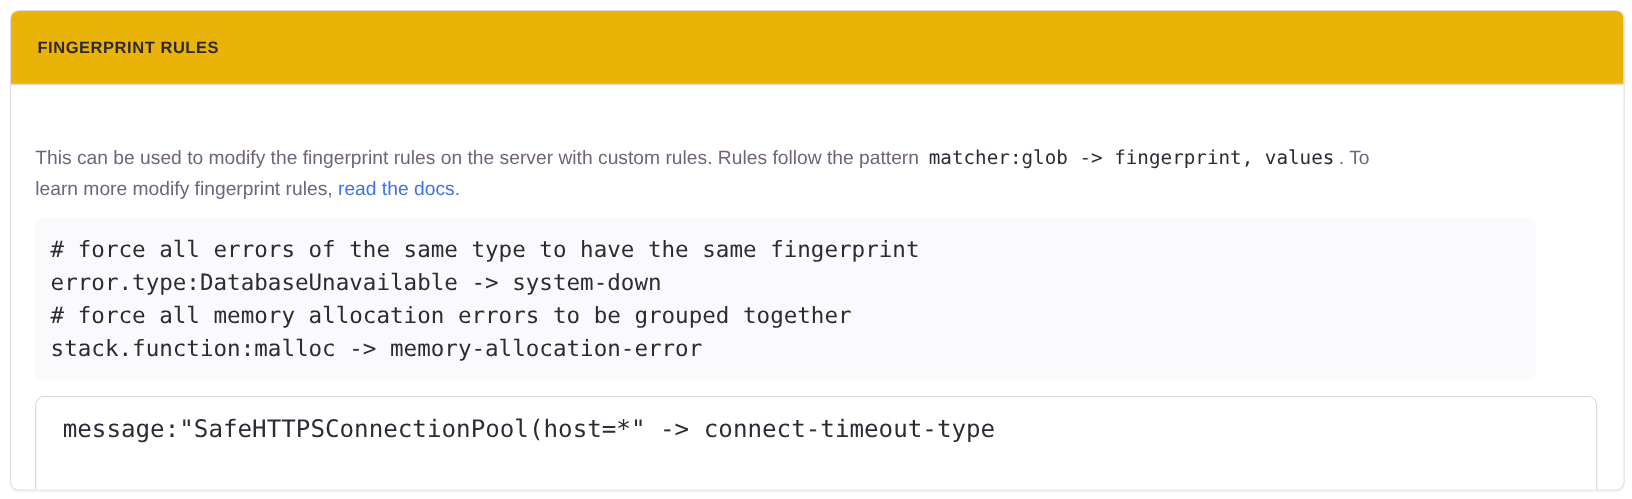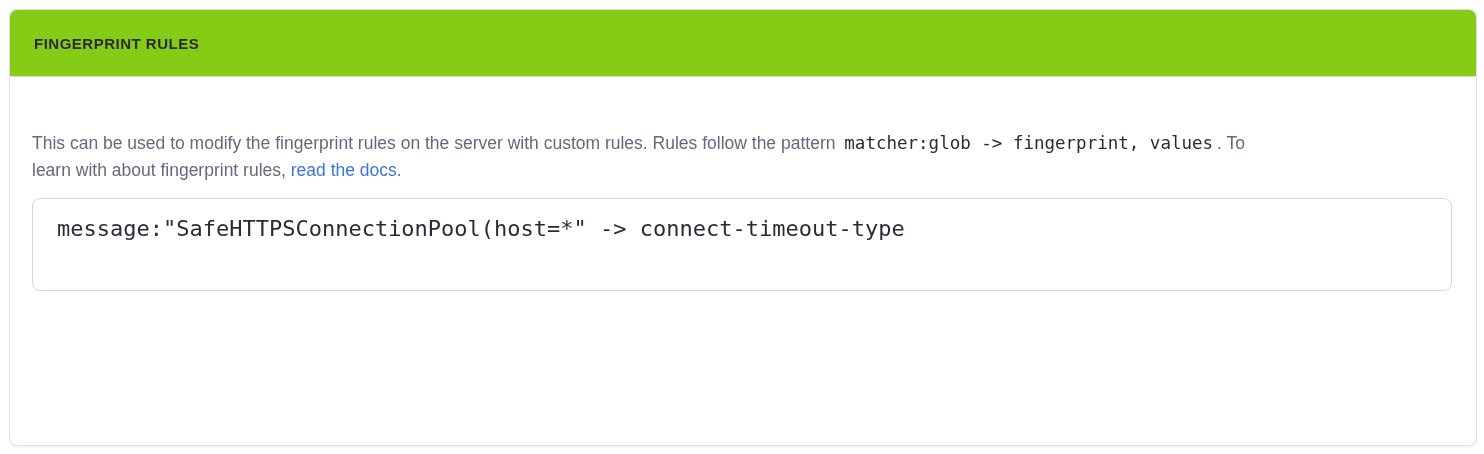--- a/index.html
+++ b/index.html
@@ -14,21 +14,21 @@
     margin: 9px 7px 8px 9px;
     height: 437px;
     background: #ffffff;
     border: 1px solid #e0dce5;
     border-radius: 8px;
     box-shadow: 0 2px 0 rgba(37, 11, 54, 0.04);
     overflow: hidden;
   }
   .panel-header {
     height: 67px;
-    background: #84cc16;
+    background: #eab308;
     border-bottom: 1px solid #dfdbe4;
     display: flex;
     align-items: center;
     padding: 0 24px;
   }
   .panel-title {
     font-size: 15px;
     font-weight: 700;
     letter-spacing: 0.5px;
     color: #2f2936;
@@ -88,18 +88,22 @@
 </style>
 </head>
 <body>
 
 <div class="panel">
   <div class="panel-header">
     <h2 class="panel-title">FINGERPRINT RULES</h2>
   </div>
   <div class="panel-body">
     <p class="description"><span>This can be used to modify the fingerprint rules on the server with custom rules. Rules follow the pattern</span>
-      <code class="inline-code">matcher:glob -&gt; fingerprint, values</code><span>. To</span><br><span>learn with about fingerprint rules,</span>
+      <code class="inline-code">matcher:glob -&gt; fingerprint, values</code><span>. To</span><br><span>learn more modify fingerprint rules,</span>
       <a href="#" class="docs-link">read the docs.</a>
     </p>
+    <pre class="example-code"># force all errors of the same type to have the same fingerprint
+error.type:DatabaseUnavailable -&gt; system-down
+# force all memory allocation errors to be grouped together
+stack.function:malloc -&gt; memory-allocation-error</pre>
     <textarea class="rules-textarea" spellcheck="false" style="">message:"SafeHTTPSConnectionPool(host=*" -&gt; connect-timeout-type</textarea>
   </div>
 </div>
 
 </body></html>

